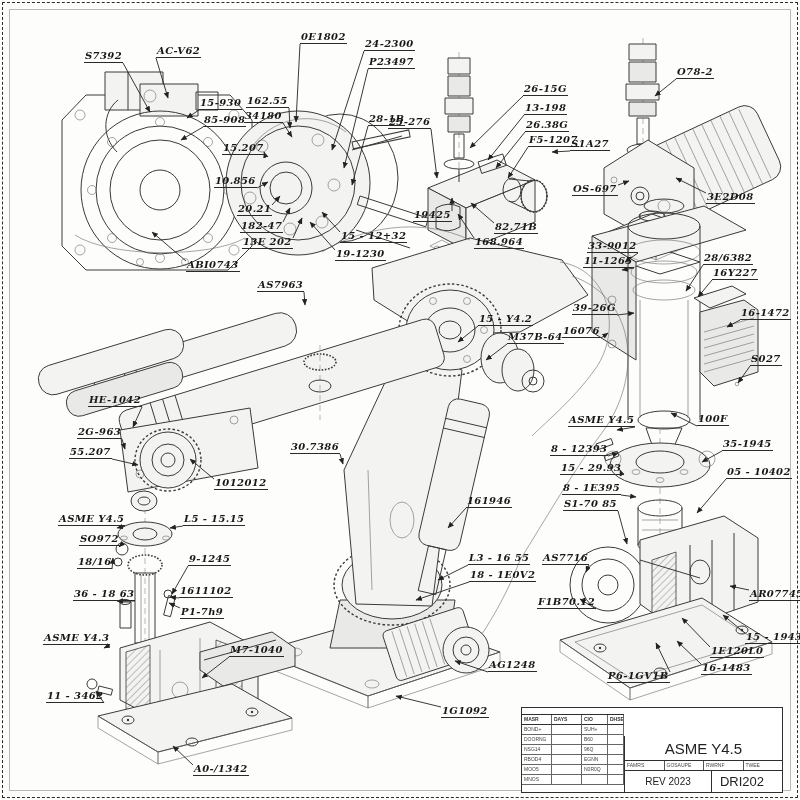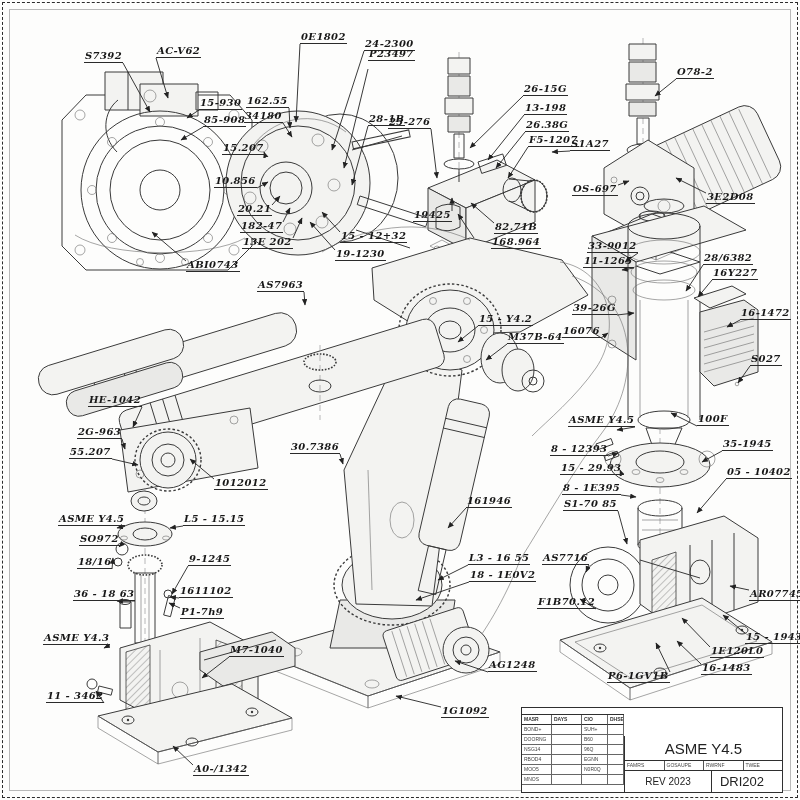--- a/index.html
+++ b/index.html
@@ -461,39 +461,39 @@
       <line x1="670" y1="672" x2="656" y2="643" stroke="#222" stroke-width="0.9" marker-end="url(#la)"></line>
     </svg>
   <div id="labels">
       <div class="callout" style="left: 84px; top: 50px;">S7392</div>
       <div class="callout" style="left: 156px; top: 45px;">AC-V62</div>
       <div class="callout" style="left: 199px; top: 97px;">15-930</div>
       <div class="callout" style="left: 203px; top: 114px;">85-908</div>
       <div class="callout" style="left: 186px; top: 259px;">ABI0743</div>
       <div class="callout" style="left: 300px; top: 31px;">0E1802</div>
       <div class="callout" style="left: 364px; top: 38px;">24-2300</div>
-      <div class="callout" style="left: 368px; top: 48px; text-align: center;">P23497</div>
+      <div class="callout" style="left: 368px; top: 56px; text-align: center;">P23497</div>
       <div class="callout" style="left: 368px; top: 113px;">28-1B</div>
       <div class="callout" style="left: 246px; top: 95px;">162.55</div>
       <div class="callout" style="left: 244px; top: 110px;">34180</div>
       <div class="callout" style="left: 222px; top: 142px;">15.207</div>
       <div class="callout" style="left: 214px; top: 175px;">10.856</div>
       <div class="callout" style="left: 237px; top: 203px;">20.21</div>
       <div class="callout" style="left: 240px; top: 220px;">182-47</div>
       <div class="callout" style="left: 242px; top: 236px;">13E 202</div>
       <div class="callout" style="left: 340px; top: 230px;">15 - 12+32</div>
       <div class="callout" style="left: 335px; top: 248px;">19-1230</div>
       <div class="callout" style="left: 388px; top: 116px; text-align: center;">25-276</div>
       <div class="callout" style="left: 523px; top: 83px;">26-15G</div>
       <div class="callout" style="left: 524px; top: 102px;">13-198</div>
       <div class="callout" style="left: 525px; top: 119px;">26.38G</div>
       <div class="callout" style="left: 528px; top: 134px;">F5-1207</div>
       <div class="callout" style="left: 413px; top: 209px; text-align: center;">19425</div>
       <div class="callout" style="left: 494px; top: 221px;">82.71B</div>
-      <div class="callout" style="left: 474px; top: 236px; margin-left: 17px;">168.964</div>
+      <div class="callout" style="left: 474px; top: 236px;">168.964</div>
       <div class="callout" style="left: 570px; top: 138px;">S1A27</div>
       <div class="callout" style="left: 676px; top: 66px;">O78-2</div>
       <div class="callout" style="left: 706px; top: 191px;">3E2D08</div>
       <div class="callout" style="left: 572px; top: 183px;">OS-697</div>
       <div class="callout" style="left: 587px; top: 240px;">33-9012</div>
       <div class="callout" style="left: 583px; top: 255px;">11-1265</div>
       <div class="callout" style="left: 703px; top: 252px;">28/6382</div>
       <div class="callout" style="left: 712px; top: 267px;">16Y227</div>
       <div class="callout" style="left: 572px; top: 302px;">39-26G</div>
       <div class="callout" style="left: 562px; top: 325px;">16076</div>

